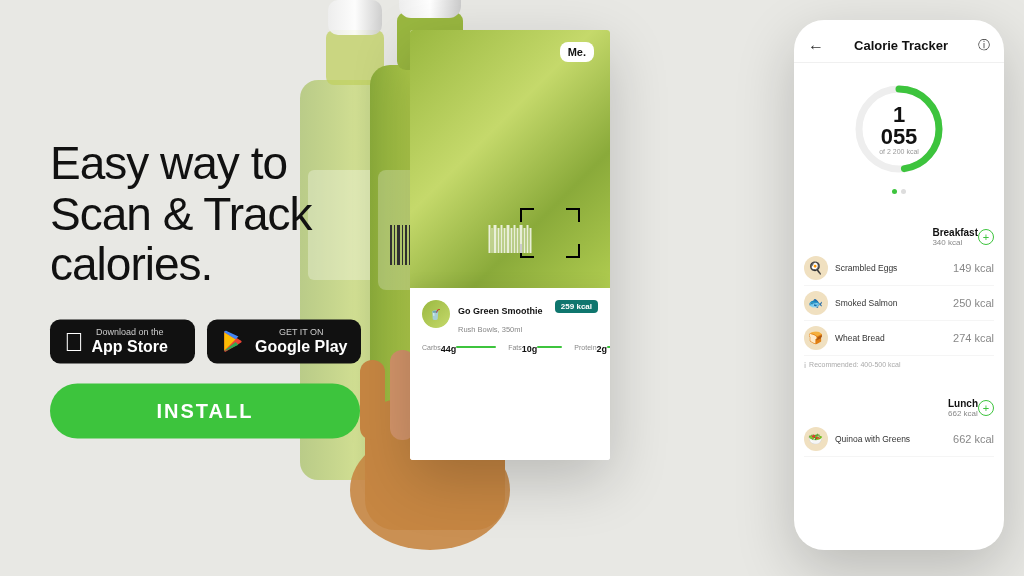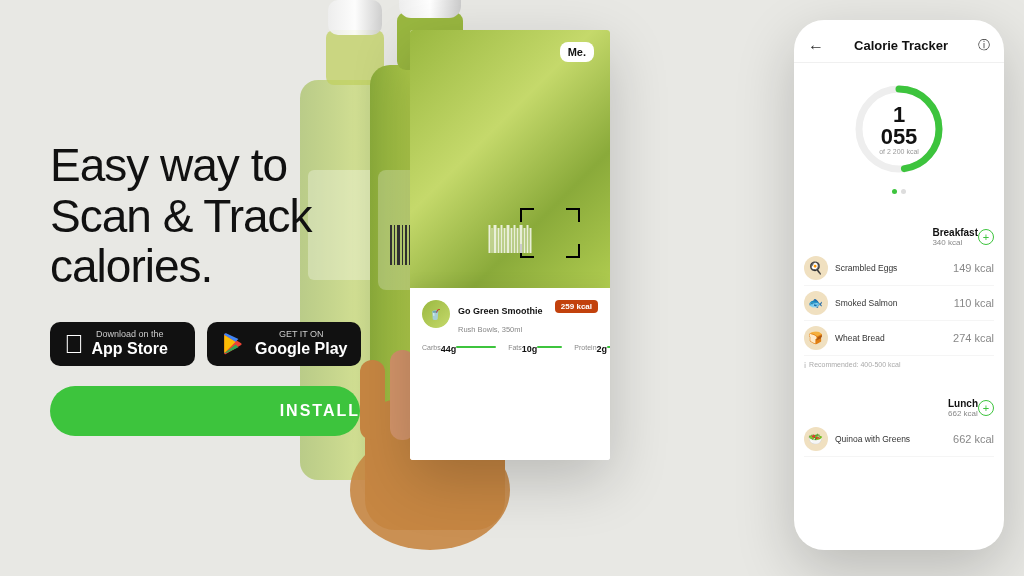--- a/index.html
+++ b/index.html
@@ -86,26 +86,26 @@
       flex-shrink: 0;
     }
 
     .install-btn {
       background: #3dc43d;
       color: #fff;
       border: none;
       border-radius: 35px;
       padding: 16px 0;
       width: 310px;
-      font-size: 16px;
+      font-size: 20px;
       font-weight: 700;
       letter-spacing: 2px;
       cursor: pointer;
       display: block;
-      text-align: right;
+      text-align: center;
     }
 
     
     .phone-scanner {
       position: absolute;
       left: 410px;
       top: 30px;
       width: 200px;
       height: 430px;
       background: #fff;
@@ -212,21 +212,21 @@
       font-weight: 700;
       color: #111;
     }
 
     .food-sub {
       font-size: 7.5px;
       color: #888;
     }
 
     .kcal-badge {
-      background: #c2410c;
+      background: #0f766e;
       color: #fff;
       font-size: 8px;
       font-weight: 700;
       padding: 2px 6px;
       border-radius: 4px;
     }
 
     .macros-row {
       display: flex;
       gap: 12px;
@@ -669,21 +669,21 @@
 
         <div class="food-item">
           <div class="food-img">🍳</div>
           <span class="food-item-name">Scrambled Eggs</span>
           <span class="food-item-kcal">149 kcal</span>
         </div>
 
         <div class="food-item">
           <div class="food-img">🐟</div>
           <span class="food-item-name">Smoked Salmon</span>
-          <span class="food-item-kcal">110 kcal</span>
+          <span class="food-item-kcal">250 kcal</span>
         </div>
 
         <div class="food-item">
           <div class="food-img">🍞</div>
           <span class="food-item-name">Wheat Bread</span>
           <span class="food-item-kcal">274 kcal</span>
         </div>
 
         <div class="recommended">Recommended: 400-500 kcal</div>
       </div>

